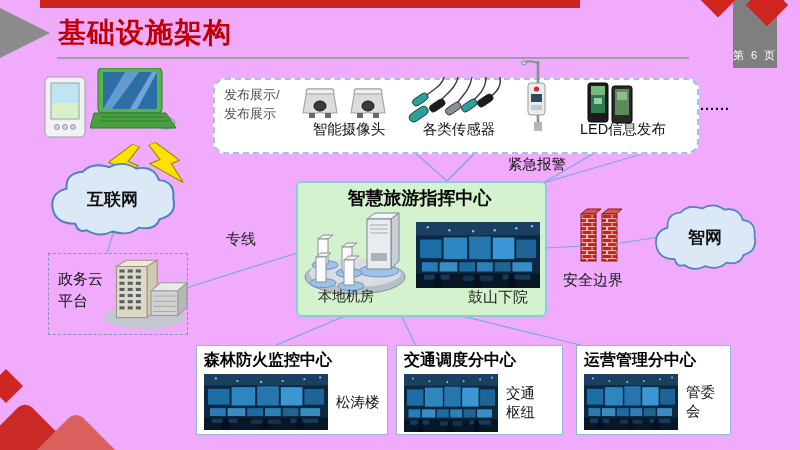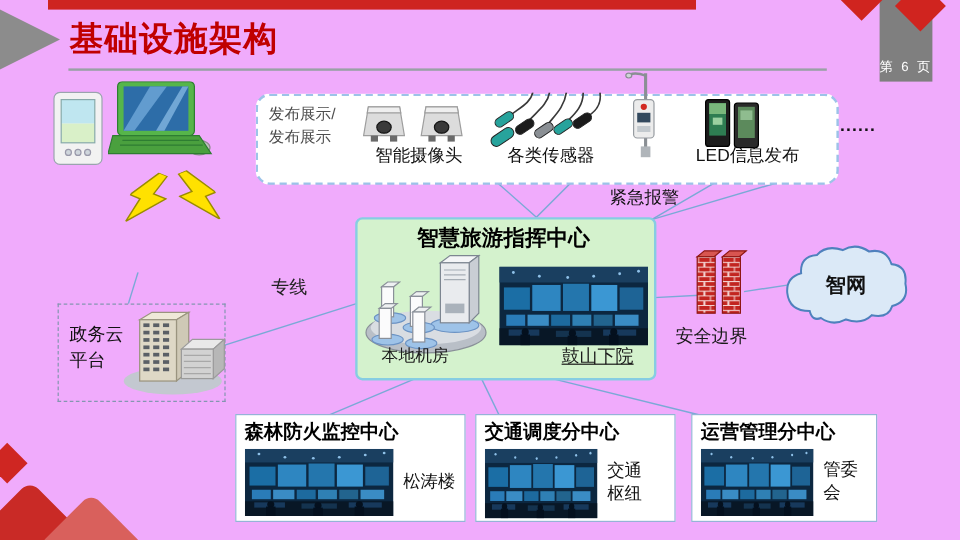--- a/index.html
+++ b/index.html
@@ -58,21 +58,21 @@
   .ic-build{left:98px;top:256px;z-index:3;}
   .link-label{left:226px;top:230px;font-size:15px;color:#222;z-index:3;}
   
   .center-box{left:296px;top:181px;width:247px;height:132px;background:#d4f2cd;
     border:2px solid #86cde2;border-radius:6px;z-index:2;}
   .center-title{left:296px;top:186px;width:247px;text-align:center;font-size:18px;
     font-weight:bold;color:#000;z-index:3;}
   .ic-servers{left:303px;top:209px;z-index:3;}
   .lbl-room{left:318px;top:288px;font-size:14px;z-index:3;}
   .photo-center{left:416px;top:222px;width:124px;height:66px;z-index:3;}
-  .lbl-site{left:468px;top:288px;font-size:15px;z-index:3;text-decoration:underline;}
+  .lbl-site{left:468px;top:288px;font-size:15px;z-index:3;}
   
   .ic-firewall{left:577px;top:207px;z-index:2;}
   .lbl-firewall{left:563px;top:271px;font-size:15px;z-index:3;}
   
   .branch{position:absolute;top:345px;height:90px;background:#fff;border:1.5px solid #95b3d7;
     box-sizing:border-box;z-index:2;padding:4px 7px;}
   .b1{left:196px;width:192px;}
   .b2{left:396px;width:167px;}
   .b3{left:576px;width:155px;}
   .branch-title{font-size:16px;font-weight:bold;white-space:nowrap;color:#000;}
@@ -329,20 +329,26 @@
   </svg>
   <svg class="abs ic-laptop" width="88" height="66">
     <use href="#sym-laptop" width="88" height="66"></use>
   </svg>
   <svg class="abs ic-bolt1" width="30" height="48">
     <use href="#sym-bolt" width="30" height="48"></use>
   </svg>
   <svg class="abs ic-bolt2" width="30" height="48">
     <use href="#sym-bolt" width="30" height="48"></use>
   </svg>
+  <div class="abs cloud-wrap cloud-internet">
+    <svg viewBox="0 0 200 120" preserveAspectRatio="none">
+      <use href="#sym-cloud" width="200" height="120"></use>
+    </svg>
+    <span class="cloud-text">互联网</span>
+  </div>
   <div class="abs gov-box"></div>
   <div class="abs gov-text">
     <div>政务云</div>
     <div>平台</div>
   </div>
   <svg class="abs ic-build" width="92" height="74">
     <use href="#sym-build" width="92" height="74"></use>
   </svg>
   <div class="abs link-label">专线</div>
 

